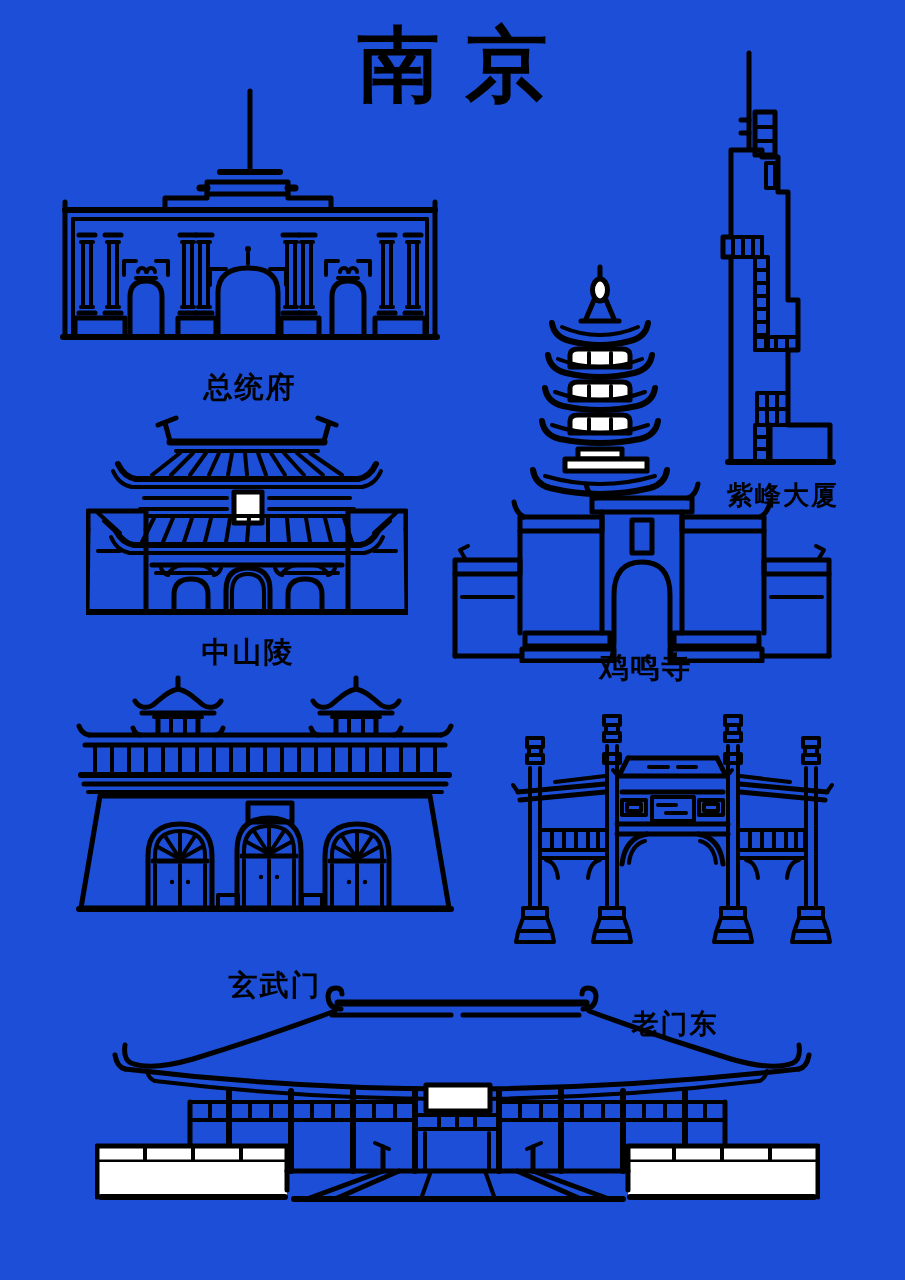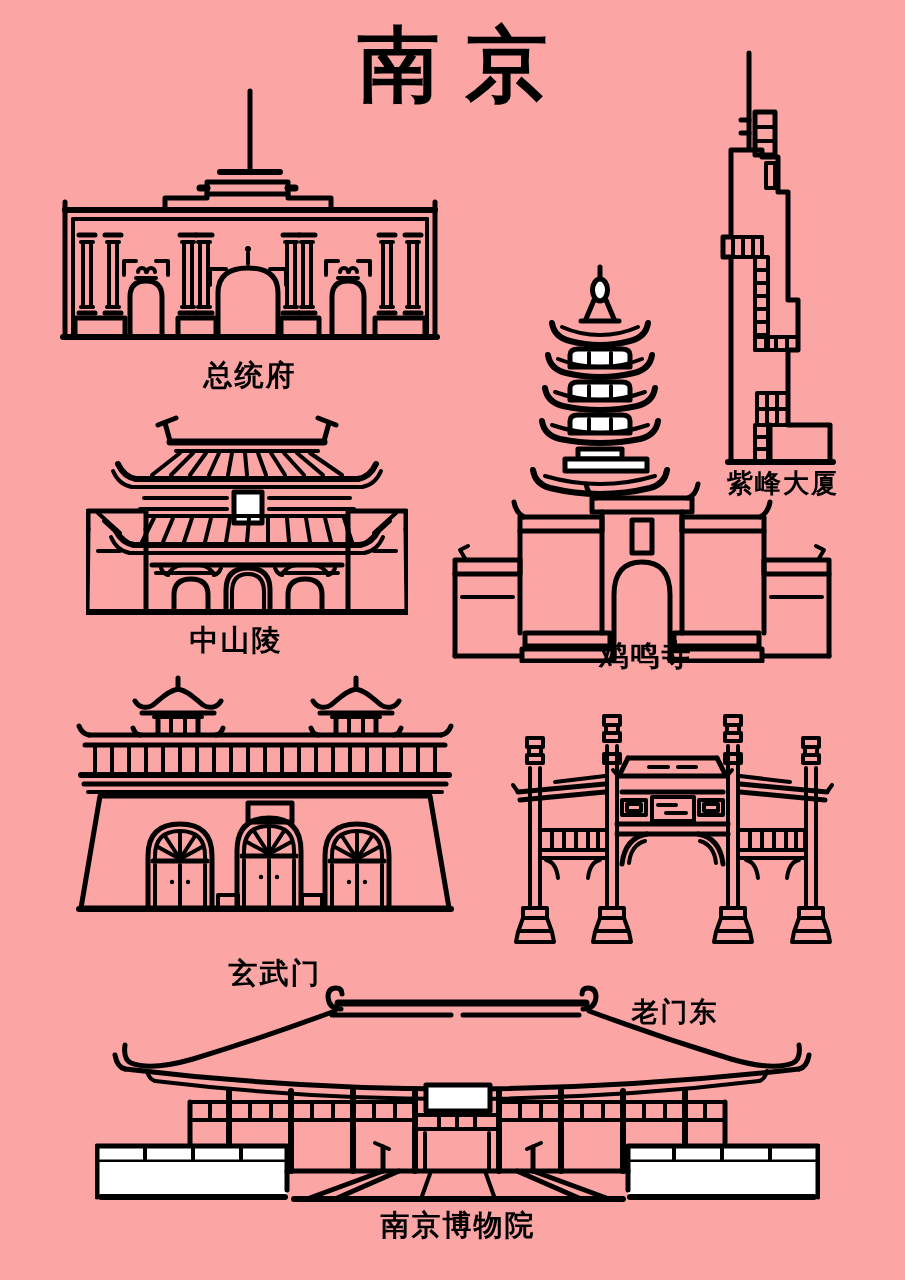--- a/index.html
+++ b/index.html
@@ -1,24 +1,24 @@
 <!DOCTYPE html>
 <html><head>
 <meta charset="utf-8">
 <style>
   html,body{margin:0;padding:0;background:#ffffff;}
-  .poster{position:relative;width:905px;height:1280px;background:#fca5a5;overflow:hidden;
+  .poster{position:relative;width:905px;height:1280px;background:#1d4ed8;overflow:hidden;
           font-family:"DejaVu Sans",sans-serif;color:#000;}
   .art{position:absolute;}
   .title{position:absolute;left:0;right:0;top:20px;text-align:center;
          font-size:82px;font-weight:bold;letter-spacing:26px;text-indent:26px;line-height:1.1;}
   .subtitle{position:absolute;left:0;right:0;top:122px;text-align:center;
             font-size:26px;font-weight:bold;letter-spacing:3px;text-indent:3px;}
   .label{position:absolute;transform:translateX(-50%);white-space:nowrap;
-         font-size:29px;font-weight:bold;letter-spacing:2px;}
+         font-size:29px;font-weight:bold;letter-spacing:2px;margin-top:12px;}
   .label.small{font-size:26px;text-align:right;}
   svg .ln{fill:none;stroke:#000;stroke-width:5;stroke-linecap:round;stroke-linejoin:round;}
 </style>
 </head>
 <body>
 
 <div class="poster">
 
   <div class="title">南京</div>
 
@@ -230,21 +230,21 @@
       <path d="M82,160 Q86,151 96,150 L114,150 Q124,151 128,160" stroke-width="4"></path>
       <path d="M82,160 Q77,159 75,153" stroke-width="4"></path>
         <path d="M128,160 Q133,159 135,153" stroke-width="4"></path>
       <path d="M202,197 L202,180 Q202,164 219,164 Q236,164 236,180 L236,197"></path>
       <path d="M196,160 Q200,151 210,150 L228,150 Q238,151 242,160" stroke-width="4"></path>
       <path d="M196,160 Q191,159 189,153" stroke-width="4"></path>
         <path d="M242,160 Q247,159 249,153" stroke-width="4"></path>
       <line x1="1" y1="197" x2="321" y2="197" stroke-width="6"></line>
     </g>
   </svg>
-  <div class="label" style="left:236px;top:621px">中山陵</div>
+  <div class="label" style="left:248px;top:621px">中山陵</div>
 
   <svg class="art" style="left:450px;top:263px" width="385" height="400" viewBox="0 0 385 400">
     <g class="ln">
 
       <rect x="142" y="235" width="100" height="14"></rect>
       <path d="M146,235 Q138,232 136,221"></path>
         <path d="M238,235 Q246,232 248,221"></path>
       <line x1="152" y1="249" x2="152" y2="370"></line>
         <line x1="232" y1="249" x2="232" y2="370"></line>
       <rect x="182" y="257" width="20" height="33"></rect>
@@ -604,15 +604,14 @@
       <line x1="438" y1="186" x2="514" y2="214"></line>
         <line x1="422" y1="186" x2="486" y2="214"></line>
       <line x1="336" y1="186" x2="326" y2="214" stroke-width="4"></line>
         <line x1="390" y1="186" x2="400" y2="214" stroke-width="4"></line>
       <line x1="288" y1="162" x2="288" y2="186"></line>
         <line x1="280" y1="158" x2="294" y2="164" stroke-width="4"></line>
       <line x1="438" y1="162" x2="438" y2="186"></line>
         <line x1="432" y1="164" x2="446" y2="158" stroke-width="4"></line>
     </g>
   </svg>
-  <div class="label" style="left:458px;top:1206px">南京博物院</div>
 
 </div>
 
 </body></html>

